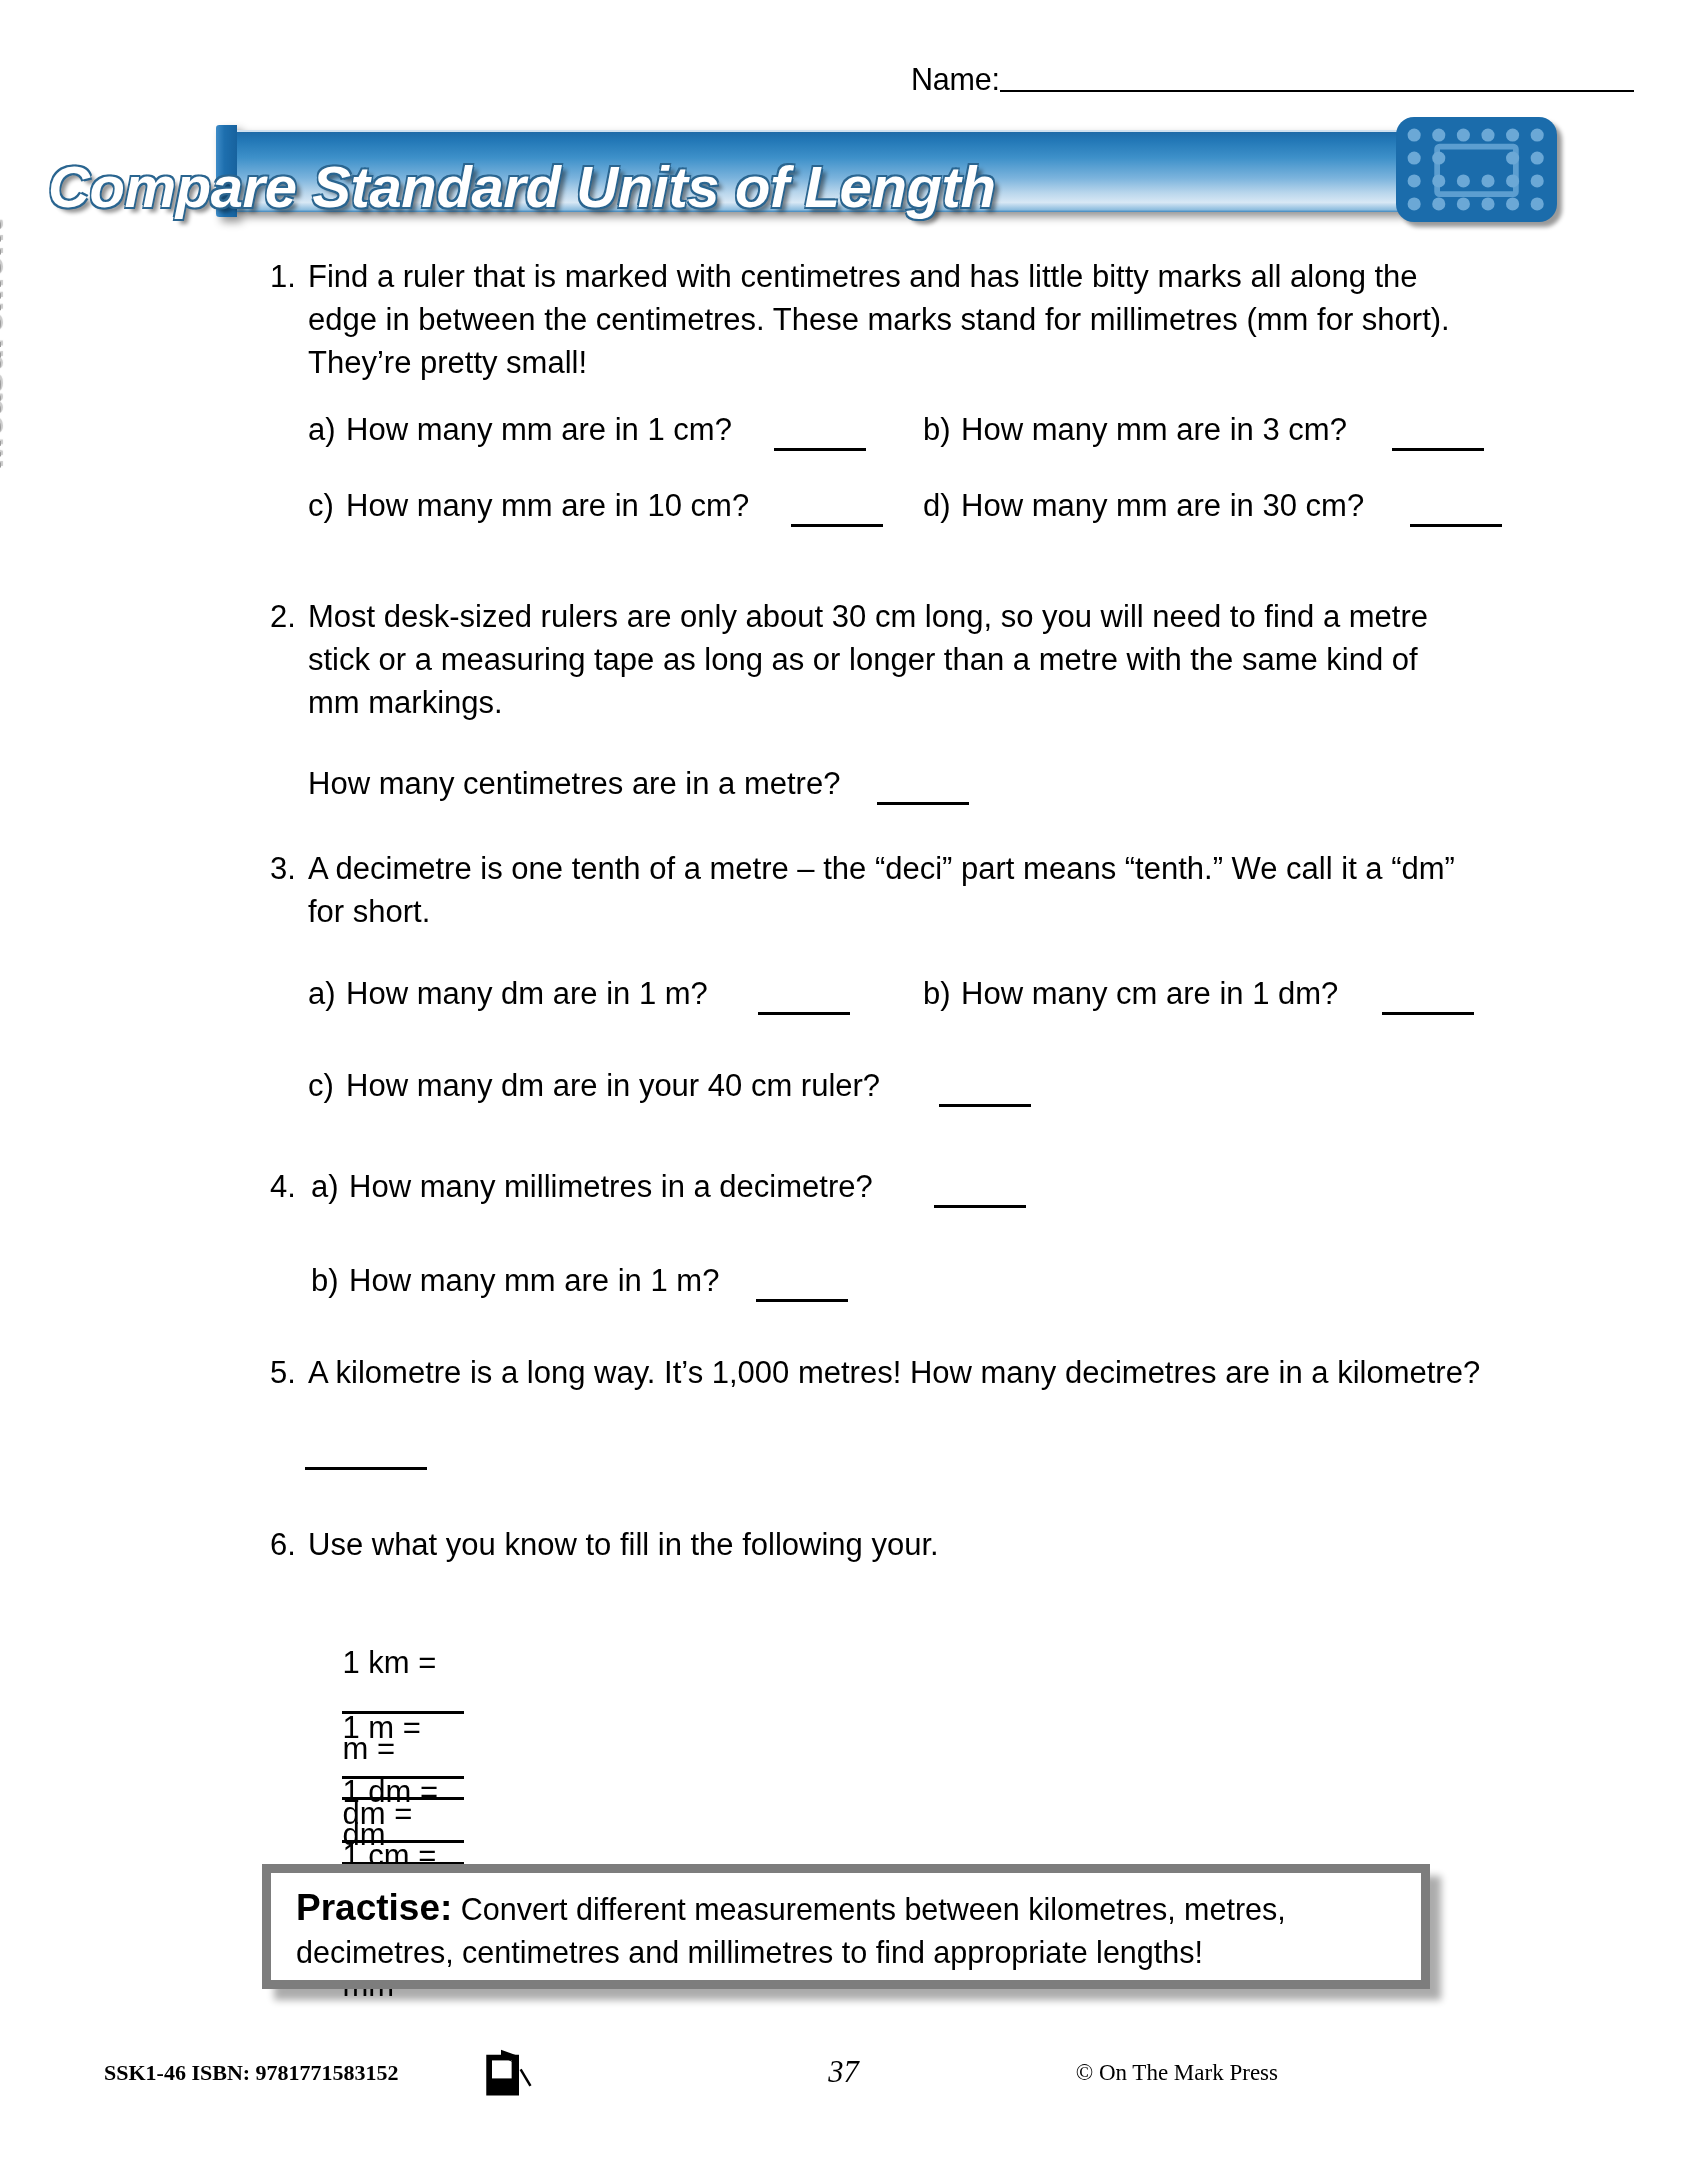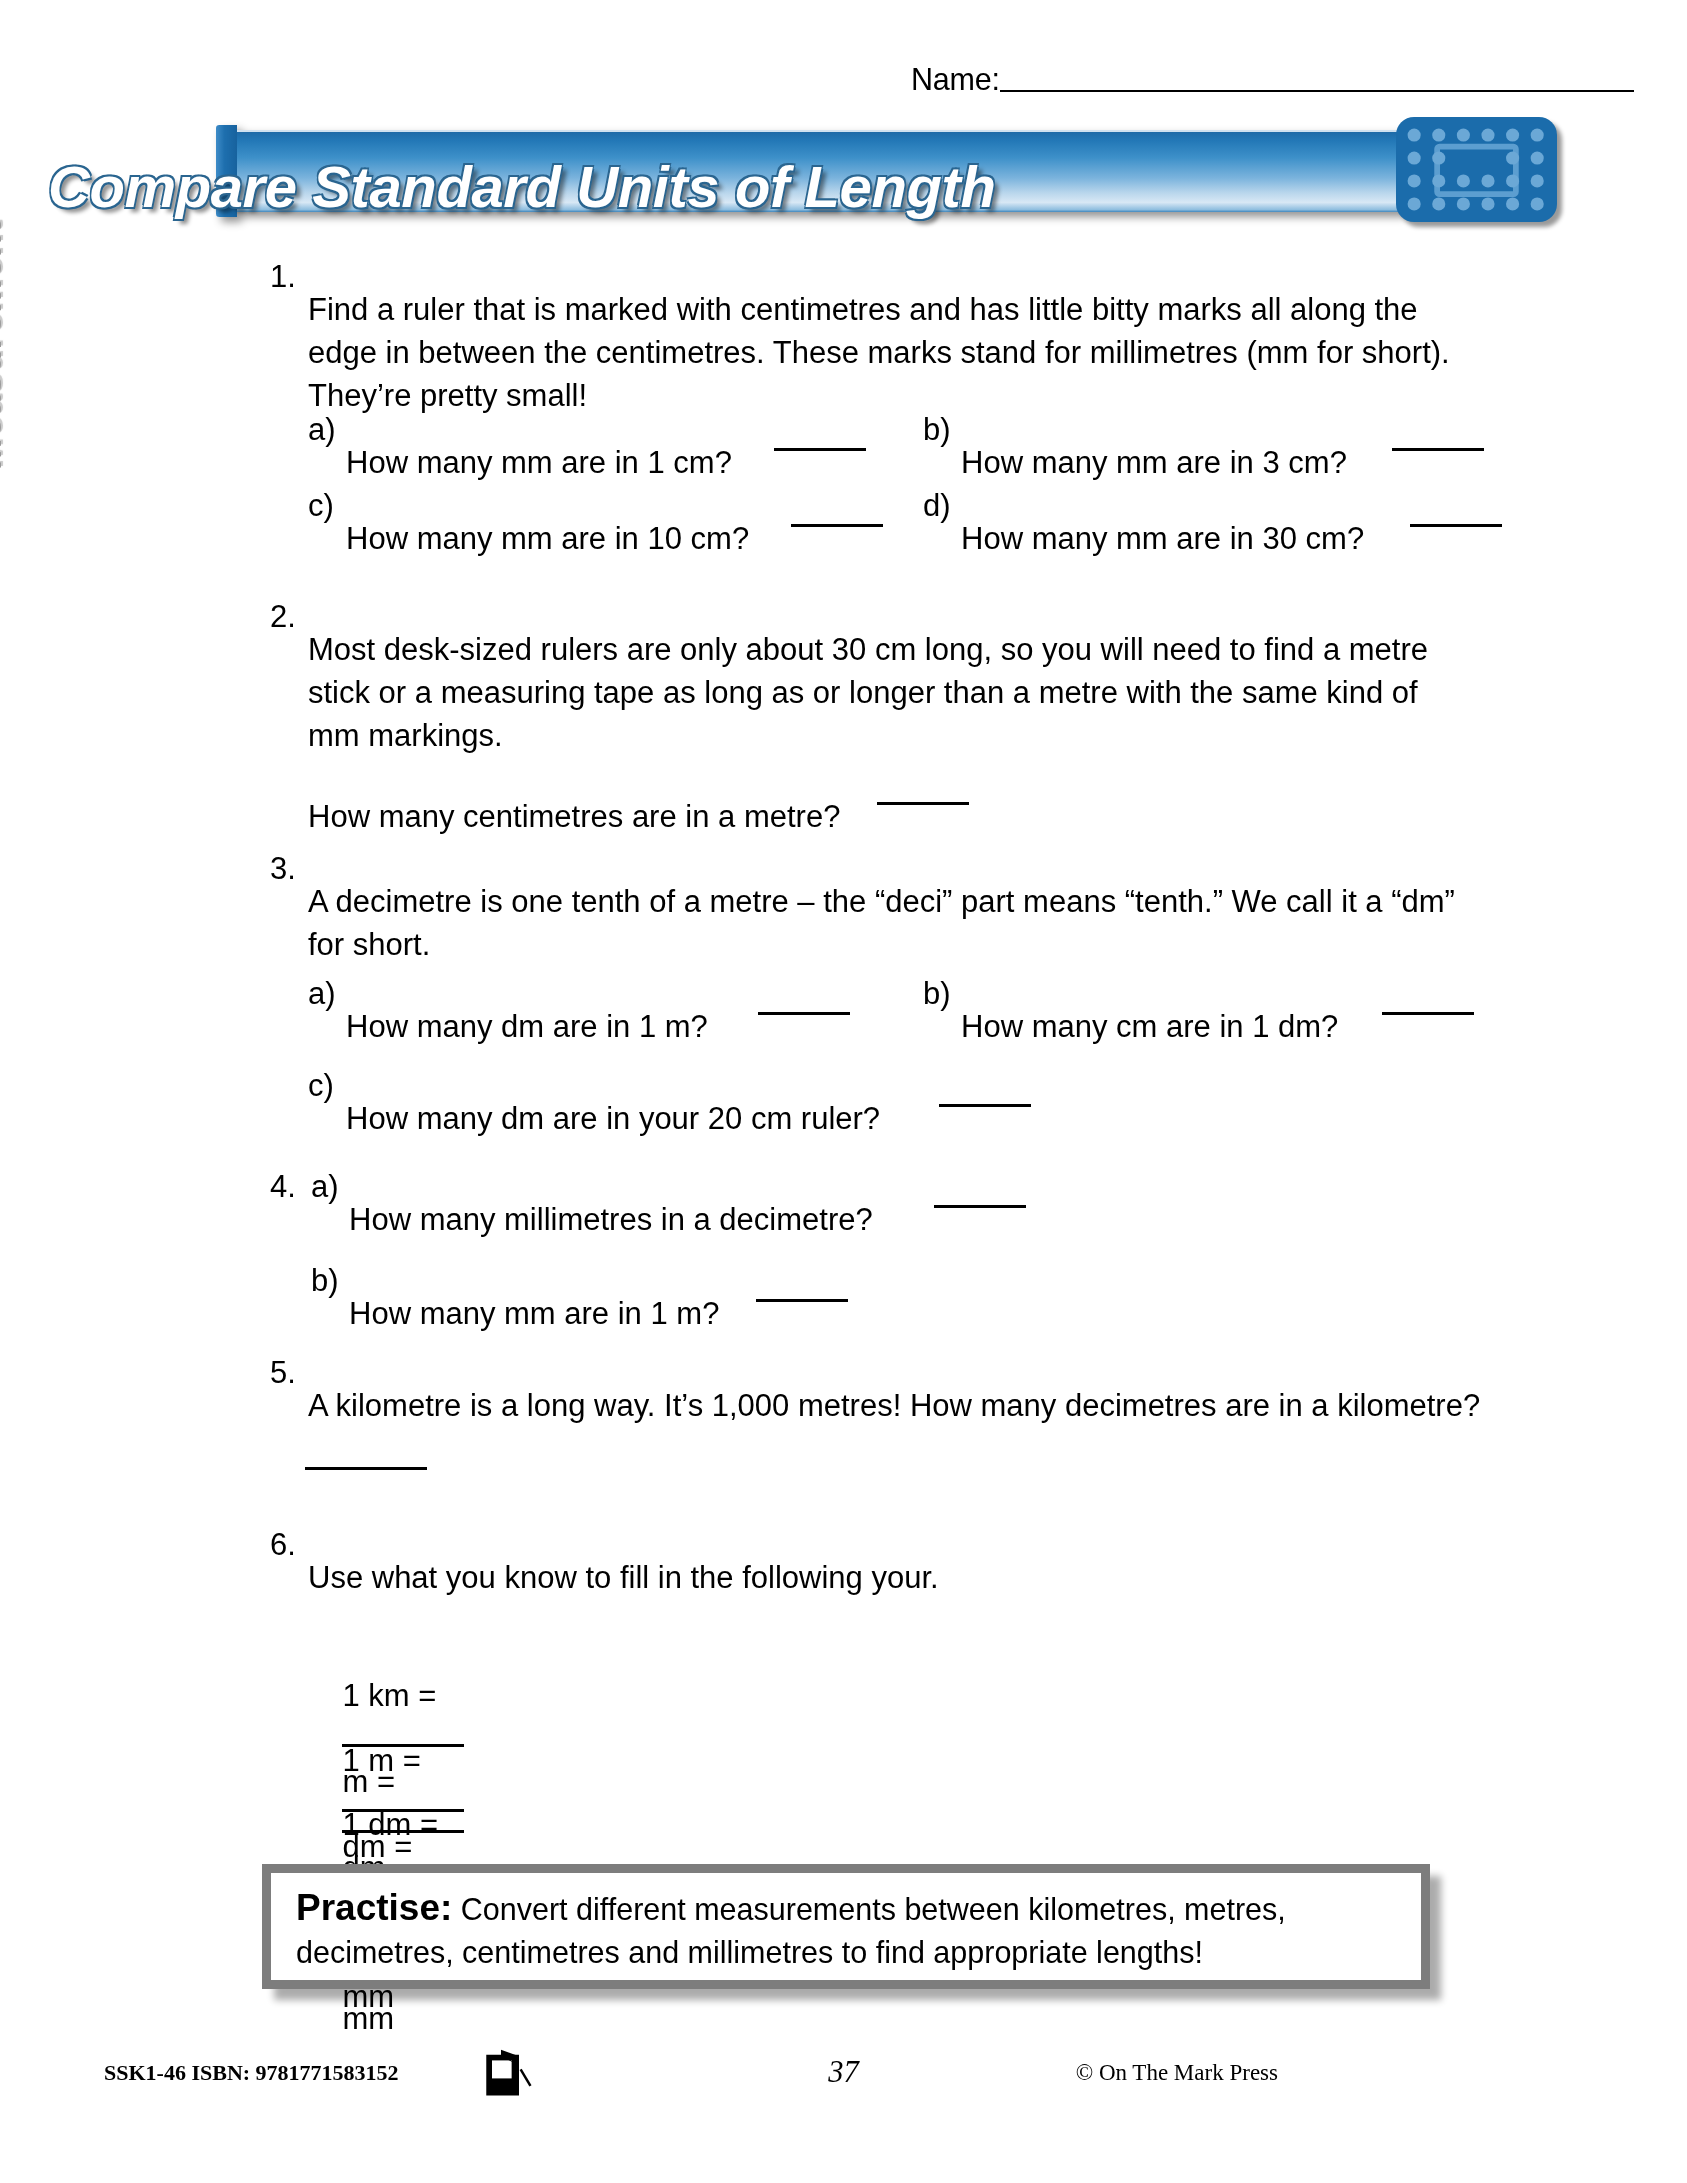--- a/index.html
+++ b/index.html
@@ -129,21 +129,20 @@
     position: absolute;
     left: 0;
     top: 0;
     width: 1687px;
   }
   .q {
     position: absolute;
     font-size: 31px;
     line-height: 43px;
     white-space: pre-wrap;
-    margin-top: 33px;
   }
   .qnum {
     position: absolute;
     font-size: 31px;
     line-height: 43px;
   }
   .blank {
     display: inline-block;
     border-bottom: 3.3px solid #000;
     vertical-align: 2.5px;
@@ -300,21 +299,21 @@
 
   <div class="qnum" style="left:308px; top:972px;">a)</div>
   <div class="q" style="left:346px; top:972px;">How many dm are in 1 m?</div>
   <div class="blank b-md" style="position:absolute; left:758px; top:1011px;"></div>
 
   <div class="qnum" style="left:923px; top:972px;">b)</div>
   <div class="q" style="left:961px; top:972px;">How many cm are in 1 dm?</div>
   <div class="blank b-md" style="position:absolute; left:1382px; top:1011px;"></div>
 
   <div class="qnum" style="left:308px; top:1064px;">c)</div>
-  <div class="q" style="left:346px; top:1064px;">How many dm are in your 20 cm ruler?</div>
+  <div class="q" style="left:346px; top:1064px;">How many dm are in your 40 cm ruler?</div>
   <div class="blank b-md" style="position:absolute; left:939px; top:1103px;"></div>
 
   <div class="qnum" style="left:270px; top:1165px;">4.</div>
   <div class="qnum" style="left:311px; top:1165px;">a)</div>
   <div class="q" style="left:349px; top:1165px;">How many millimetres in a decimetre?</div>
   <div class="blank b-md" style="position:absolute; left:934px; top:1204px;"></div>
 
   <div class="qnum" style="left:311px; top:1259px;">b)</div>
   <div class="q" style="left:349px; top:1259px;">How many mm are in 1 m?</div>
   <div class="blank b-md" style="position:absolute; left:756px; top:1298px;"></div>

